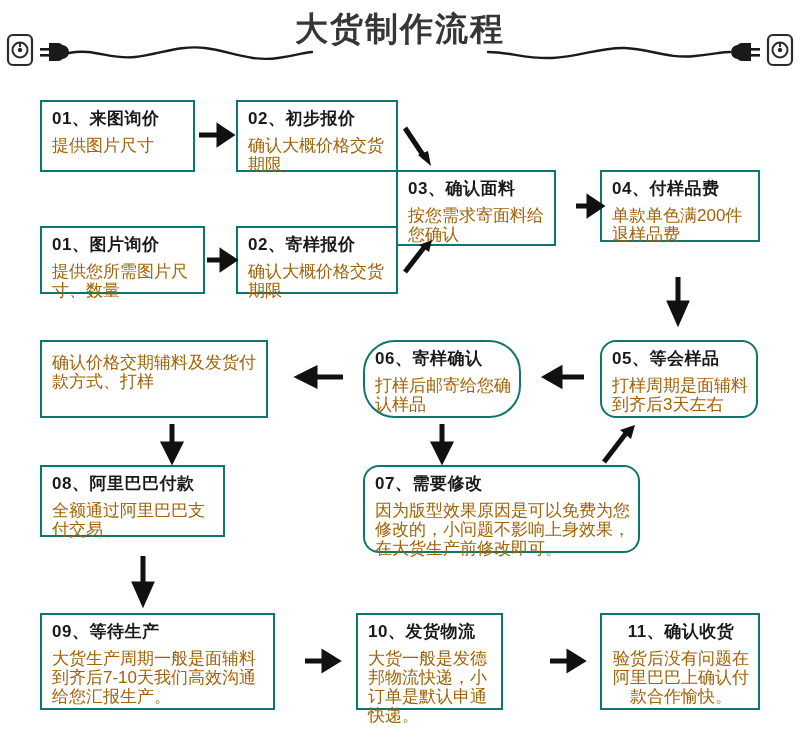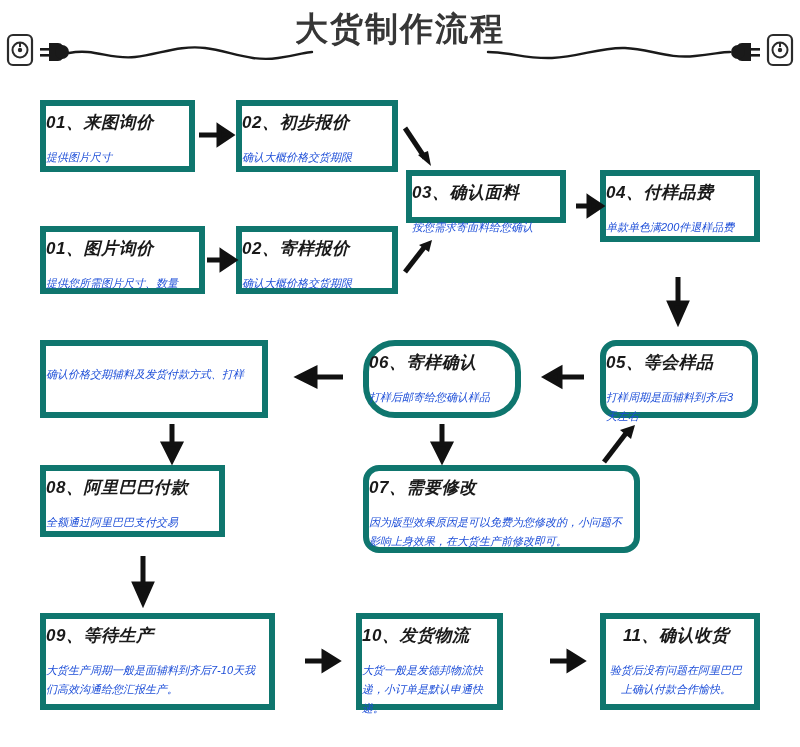--- a/index.html
+++ b/index.html
@@ -38,40 +38,39 @@
     position: absolute;
     left: 0; top: 0;
     width: 800px; height: 88px;
     pointer-events: none;
   }
 
   
   .node {
     position: absolute;
     box-sizing: border-box;
-    border: 6px solid #0f766e;
+    border: 2px solid #0f766e;
     background: #ffffff;
-    padding: 5px 8px 6px 0;
-    font-style: italic;
+    padding: 5px 8px 6px 10px;
   }
   .node-title {
     font-size: 17px;
     font-weight: 700;
     color: #1a1a1a;
     line-height: 23px;
     letter-spacing: 0.5px;
     white-space: nowrap;
   }
   .node-desc {
-    font-size: 11px;
+    font-size: 17px;
     font-weight: 400;
-    color: #1d4ed8;
+    color: #a16207;
     line-height: 19px;
     letter-spacing: 0px;
-    margin-top: 14px;
+    margin-top: 6px;
   }
 
   
   .arrow {
     position: absolute;
     pointer-events: none;
   }
   .arrow svg { display: block; overflow: visible; }
 </style>
 </head>
@@ -122,21 +121,21 @@
 <div class="node" style="left:40px; top:100px; width:155px; height:72px;">
   <div class="node-title">01、来图询价</div>
   <div class="node-desc">提供图片尺寸</div>
 </div>
 
 <div class="node" style="left:236px; top:100px; width:162px; height:72px;">
   <div class="node-title">02、初步报价</div>
   <div class="node-desc">确认大概价格交货期限</div>
 </div>
 
-<div class="node" style="left:406px; top:170px; width:160px; height:53px;">
+<div class="node" style="left:396px; top:170px; width:160px; height:76px;">
   <div class="node-title">03、确认面料</div>
   <div class="node-desc">按您需求寄面料给您确认</div>
 </div>
 
 <div class="node" style="left:600px; top:170px; width:160px; height:72px;">
   <div class="node-title">04、付样品费</div>
   <div class="node-desc">单款单色满200件退样品费</div>
 </div>
 
 <div class="node" style="left:40px; top:226px; width:165px; height:68px;">

